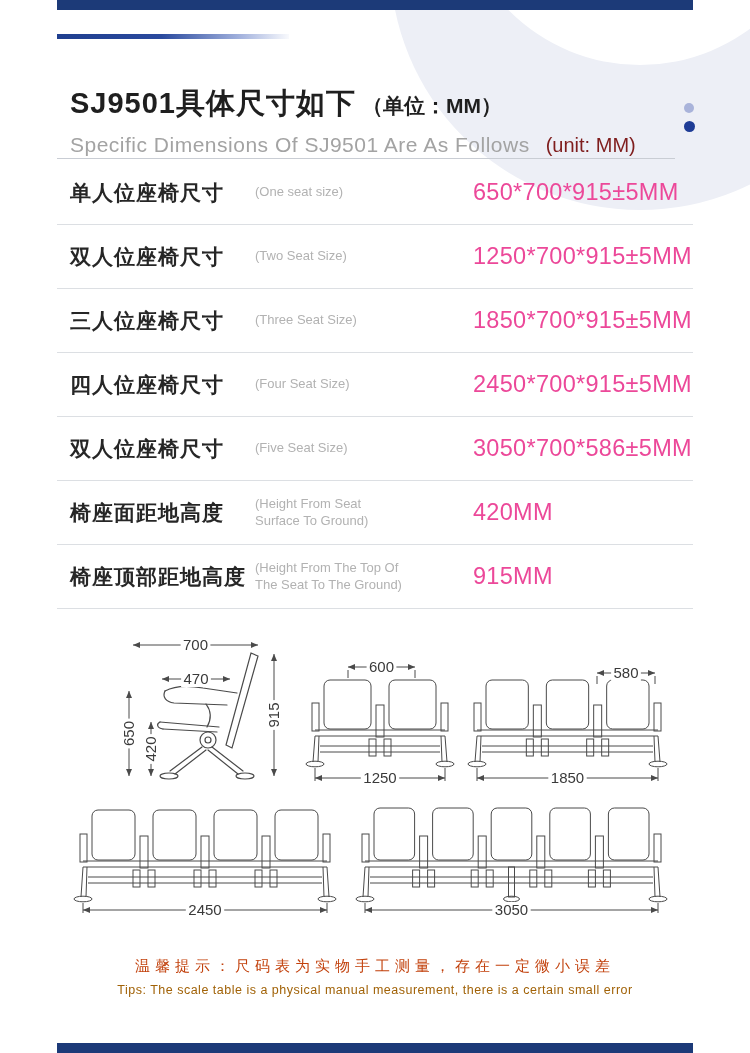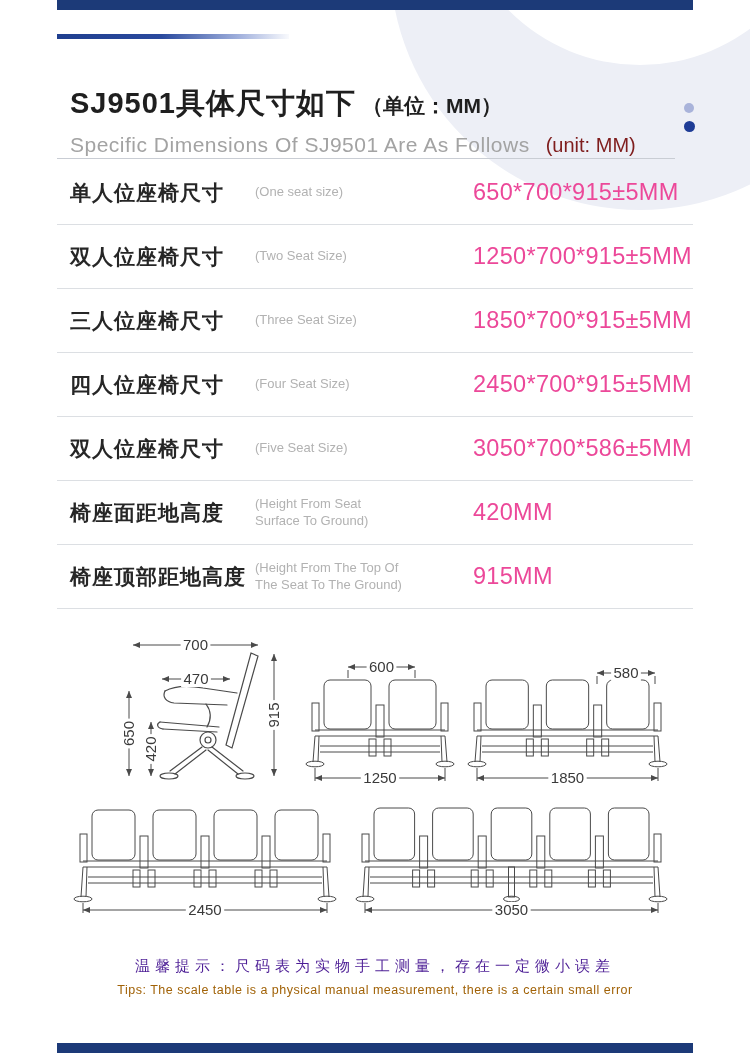--- a/index.html
+++ b/index.html
@@ -33,21 +33,21 @@
   
   .spec-table{position:absolute;left:57px;top:161px;width:636px;z-index:2;}
   .spec-row{display:flex;align-items:center;height:63px;border-bottom:1px solid #dcdfe3;}
   .cell-cn{width:185px;padding-left:13px;font-size:21px;font-weight:bold;color:#262626;letter-spacing:1px;flex:none;}
   .cell-en{width:218px;flex:none;font-size:13px;color:#b2b2b2;line-height:1.25;white-space:pre-line;padding-right:18px;box-sizing:border-box;}
   .cell-val{flex:1;font-size:23.5px;color:#ec4899;letter-spacing:0.3px;}
   
   #diagrams{position:absolute;left:55px;top:628px;z-index:2;}
   
   .tips{position:absolute;left:57px;top:957px;width:636px;text-align:center;z-index:2;}
-  .tip-cn{font-size:15px;color:#4c1d95;letter-spacing:5px;}
+  .tip-cn{font-size:15px;color:#c2410c;letter-spacing:5px;}
   .tip-en{margin-top:7px;font-size:12.5px;color:#a16207;letter-spacing:0.5px;}
 </style>
 </head>
 <body>
 
 <div class="page">
 
   <div class="decor-outer"></div>
   <div class="decor-inner"></div>
 

